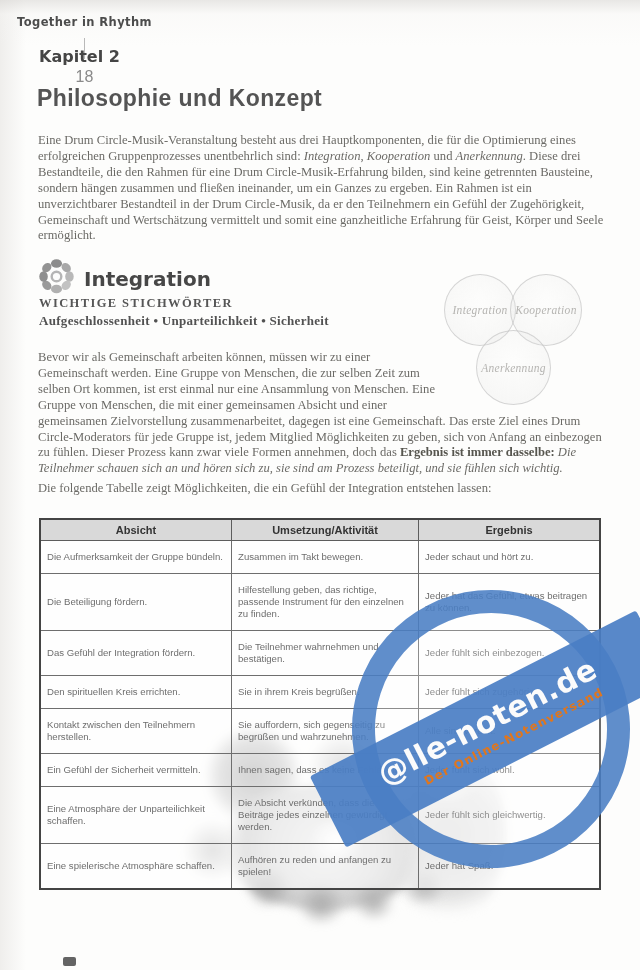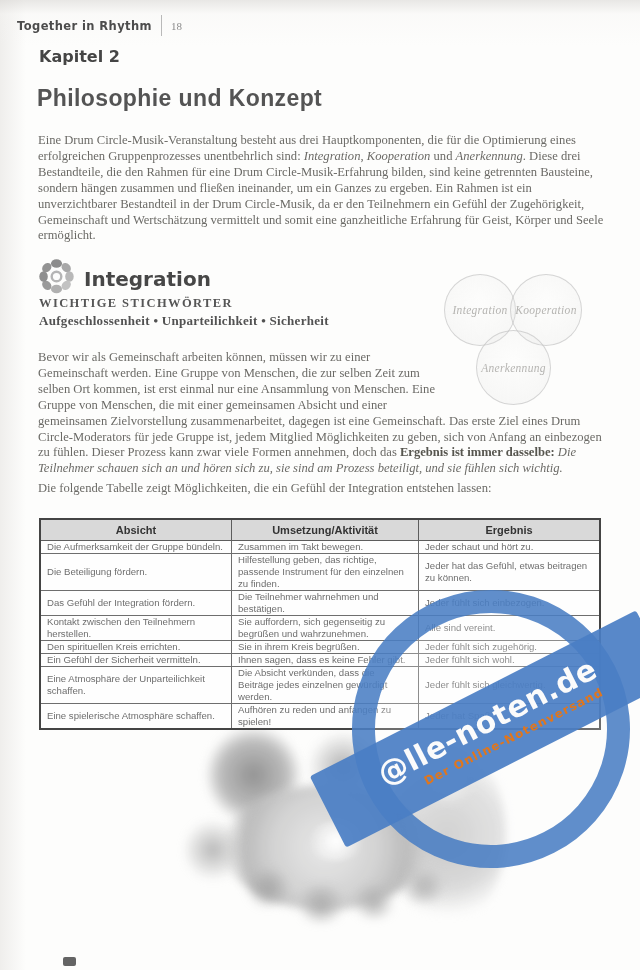--- a/index.html
+++ b/index.html
@@ -6,24 +6,24 @@
   body{background:#e9e9e9;font-family:"Liberation Serif",serif;}
   .page{
     position:relative;width:640px;height:970px;margin:0 auto;overflow:hidden;
     background:
       linear-gradient(180deg, rgba(215,213,210,.55) 0px, rgba(245,244,242,.35) 14px, rgba(255,255,255,0) 46px),
       linear-gradient(90deg, rgba(225,223,220,.5) 0px, rgba(255,255,255,0) 26px),
       #fdfdfc;
   }
   .abs{position:absolute;}
   
-  .top-row{left:17px;top:15px;display:flex;align-items:center;gap:9px;}
+  .top-row{left:17px;top:15px;display:flex;align-items:center;gap:9px;flex-direction:column;}
   .book-title{font-family:"DejaVu Sans",sans-serif;font-weight:bold;font-size:11.5px;color:#4c4c4c;letter-spacing:.4px;}
   .head-rule{width:1px;height:21px;background:#b9b9b9;}
-  .page-num{font-family:Liberation Serif, serif;font-size:11px;color:#8a8a8a;}
+  .page-num{font-family:Liberation Sans, sans-serif;font-size:16px;color:#8a8a8a;}
   .kapitel{left:39px;top:47px;font-family:"DejaVu Sans",sans-serif;font-weight:bold;font-size:16px;color:#454545;}
   .page-title{left:37px;top:85px;font-family:Liberation Sans, sans-serif;font-weight:bold;font-size:23px;color:#545454;letter-spacing:.4px;}
   
   .copy{font-size:12.6px;line-height:15.9px;color:#6b6a66;text-align:left;}
   .copy .it{font-style:italic;}
   .copy .strong{color:#57564f;font-weight:bold;}
   .intro{left:38px;top:133px;width:571px;}
   
   .section-head{left:38px;top:258px;display:flex;align-items:center;gap:9px;}
   .section-title{font-family:"DejaVu Sans",sans-serif;font-weight:bold;font-size:20px;color:#474747;}
@@ -35,21 +35,21 @@
     display:flex;align-items:center;justify-content:center;}
   .venn-label{font-style:italic;font-size:11.5px;color:#b5b4b1;letter-spacing:.3px;}
   
   .para2{left:38px;top:350px;width:574px;}
   .wrap-spacer{float:right;width:170px;height:50px;}
   .table-note{left:38px;top:481px;width:574px;}
   
   table.itab{position:absolute;left:39px;top:518px;width:562px;border-collapse:collapse;
     font-family:"Liberation Sans",sans-serif;font-size:9.6px;color:#6e6e6e;z-index:2;background:rgba(255,255,255,.6);}
   table.itab th{background:#d9d9d9;color:#333;font-size:11px;font-weight:bold;padding:4px 20px;border:1px solid #5d5d5d;}
-  table.itab td{padding:0 6px;border:1px solid #6e6e6e;line-height:1.25;}
+  table.itab td{padding:10px 6px;border:1px solid #6e6e6e;line-height:1.25;}
   table.itab{border:2px solid #444;}
   table.itab col.c1{width:34.2%;} table.itab col.c2{width:33.4%;} table.itab col.c3{width:32.4%;}
   
   .photo{left:188px;top:733px;width:322px;height:207px;filter:grayscale(1) opacity(.9);z-index:1;}
   .blob{position:absolute;border-radius:50%;filter:blur(4px);}
   
   .stamp{left:352px;top:590px;width:278px;height:278px;transform:rotate(-27deg);z-index:5;}
   .stamp-inner{position:absolute;inset:23px;border-radius:50%;background:rgba(255,255,255,.22);}
   .stamp-ring{position:absolute;inset:0;border-radius:50%;border:23px solid rgba(74,126,196,.88);}
   .stamp-band{position:absolute;left:-44px;right:-44px;top:50%;height:80px;transform:translateY(-50%);
@@ -139,28 +139,28 @@
           <td>Die Beteiligung fördern.</td>
           <td>Hilfestellung geben, das richtige, passende Instrument für den einzelnen zu finden.</td>
           <td>Jeder hat das Gefühl, etwas beitragen zu können.</td>
         </tr>
       <tr>
           <td>Das Gefühl der Integration fördern.</td>
           <td>Die Teilnehmer wahrnehmen und bestätigen.</td>
           <td>Jeder fühlt sich einbezogen.</td>
         </tr>
       <tr>
+          <td>Den spirituellen Kreis errichten.</td>
+          <td>Sie in ihrem Kreis begrüßen.</td>
+          <td>Jeder fühlt sich zugehörig.</td>
+        </tr>
+      <tr>
           <td>Kontakt zwischen den Teilnehmern herstellen.</td>
           <td>Sie auffordern, sich gegenseitig zu begrüßen und wahrzunehmen.</td>
           <td>Alle sind vereint.</td>
-        </tr>
-      <tr>
-          <td>Den spirituellen Kreis errichten.</td>
-          <td>Sie in ihrem Kreis begrüßen.</td>
-          <td>Jeder fühlt sich zugehörig.</td>
         </tr>
       <tr>
           <td>Ein Gefühl der Sicherheit vermitteln.</td>
           <td>Ihnen sagen, dass es keine Fehler gibt.</td>
           <td>Jeder fühlt sich wohl.</td>
         </tr>
       <tr>
           <td>Eine Atmosphäre der Unparteilichkeit schaffen.</td>
           <td>Die Absicht verkünden, dass die Beiträge jedes einzelnen gewürdigt werden.</td>
           <td>Jeder fühlt sich gleichwertig.</td>

